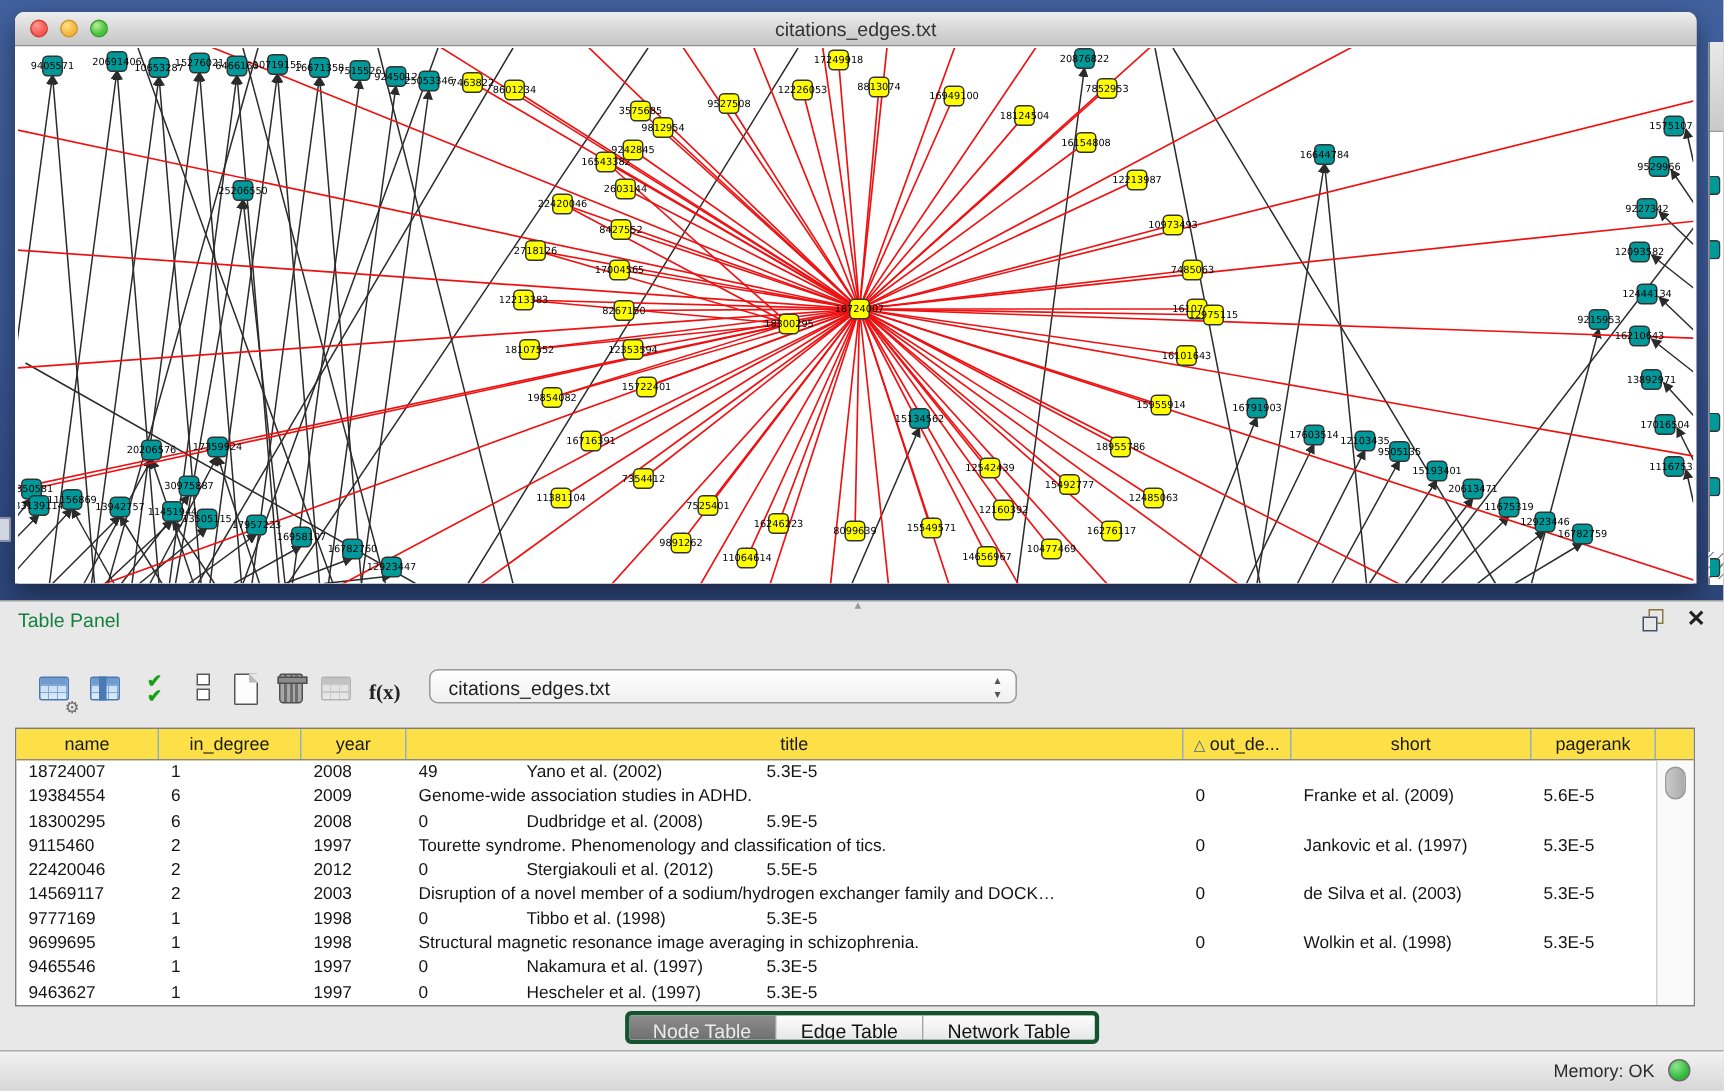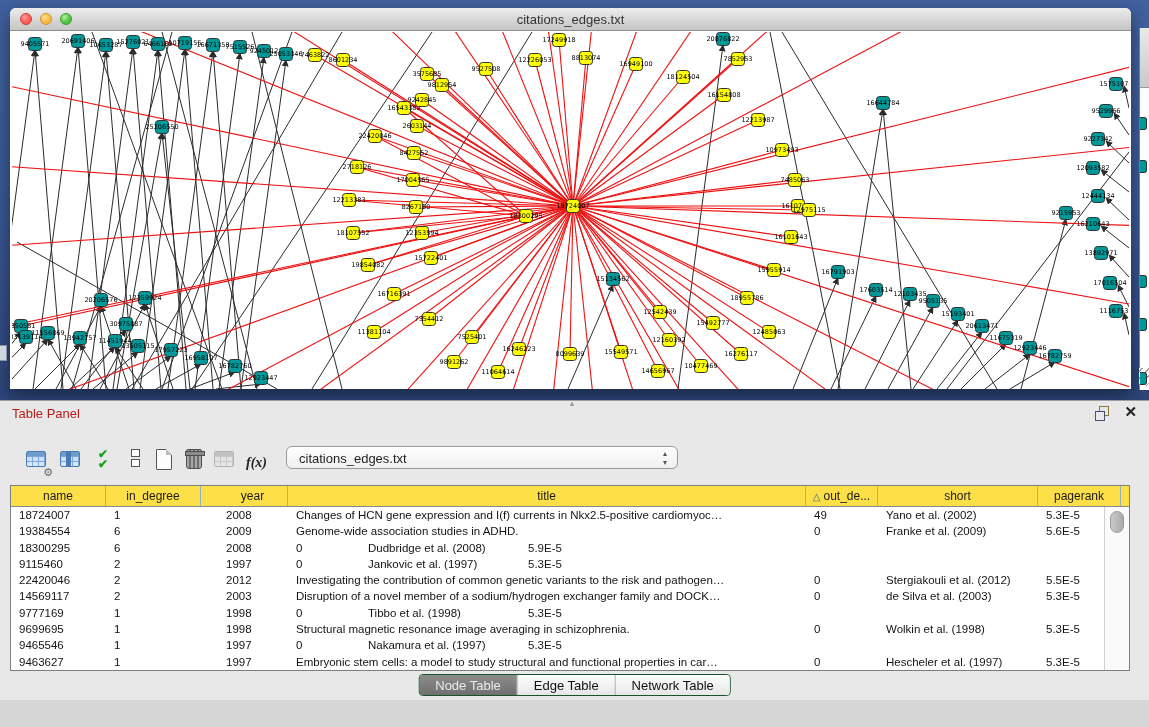--- a/index.html
+++ b/index.html
@@ -39,21 +39,21 @@
   .sliver-node { position:absolute; left:0; width:7px; height:13px; background:#00999a;
                  border:1px solid #333; border-left:none; border-radius:0 3px 3px 0; }
 
   #left-handle { position:absolute; left:0; top:345px; width:7px; height:16px;
                  background:#cfd6e2; border:1px solid #8a93a5; border-left:none; }
 
   
   #table-panel { position:absolute; left:0; top:400px; width:1149px; height:300px;
                  background:#e8e8e8; border-top:1px solid #9e9e9e; }
   #panel-header { position:absolute; left:0; top:0; width:100%; height:24px; }
-  #panel-title { position:absolute; left:12px; top:5px; font-size:13px; color:#b91c1c; }
+  #panel-title { position:absolute; left:12px; top:5px; font-size:13px; color:#15803d; }
   #splitter-handle { position:absolute; left:565px; top:-1px; width:14px; height:7px;
                      color:#9a9a9a; font-size:9px; line-height:6px; text-align:center; }
   #float-btn { position:absolute; right:40px; top:5px; width:14px; height:14px; }
   #float-btn::before { content:""; position:absolute; left:4px; top:0; width:8px; height:8px;
                        border:1px solid #8a7a3a; background:transparent; }
   #float-btn::after  { content:""; position:absolute; left:0; top:5px; width:8px; height:8px;
                        border:1px solid #45506b; background:#e8e8e8; }
   #close-btn { position:absolute; right:12px; top:2px; font-size:15px; font-weight:bold; color:#222; }
 
   
@@ -75,51 +75,51 @@
   .doc { position:absolute; left:4px; top:2px; width:16px; height:21px; background:#fdfdfd;
          border:1px solid #555; border-radius:1px; }
   .doc::after { content:""; position:absolute; right:-1px; top:-1px; width:0; height:0;
                 border-left:6px solid #bbb; border-top:6px solid #e8e8e8; }
   .trash { position:absolute; left:4px; top:2px; width:16px; height:20px; border-radius:2px 2px 3px 3px;
            background:repeating-linear-gradient(to right,#a8a8a8 0 2px,#6e6e6e 2px 4px);
            border:1px solid #4e4e4e; }
   .trash::before { content:""; position:absolute; left:-2px; top:1px; width:18px; height:3px;
                    background:#8b8b8b; border:1px solid #4e4e4e; }
   .tool.disabled { opacity:.45; }
-  .fx { font-family:"Liberation Serif", serif; font-style:italic; font-weight:bold;
+  .fx { font-family:"Liberation Serif", serif; font-weight:bold;
         font-size:14px; color:#222; top:8px; position:absolute; }
 
   #table-selector { position:absolute; left:268px; top:5px; width:392px; height:23px;
                     background:linear-gradient(180deg,#ffffff,#f0f0f0);
                     border:1px solid #9a9a9a; border-radius:6px; }
   #table-selector .val { position:absolute; left:12px; top:4px; font-size:13px; color:#1e1e1e; }
   #table-selector .arrows { position:absolute; right:10px; top:2px; font-size:8px; line-height:9px;
                             color:#555; text-align:center; }
 
   
   #grid { position:absolute; left:10px; top:84px; width:1120px; height:186px;
           background:#fff; border:1px solid #7e7e7e; }
   #grid-head { display:flex; height:21px; border-bottom:1px solid #888; background:#fde047; }
   .hcell { border-right:1px solid #8fb3c4; font-size:12px; color:#1b1b1b; text-align:center;
            line-height:21px; overflow:hidden; white-space:nowrap; flex:none; }
   .hcell .sort { color:#3a6a8a; font-size:10px; margin-right:3px; }
   #grid-body { position:absolute; left:0; top:21px; width:1093px; height:163px; overflow:hidden; }
   .trow { display:flex; height:16.3px; background:#fff; }
   .tcell { flex:none; font-size:11.5px; color:#141414; line-height:16px; padding-left:8px;
            overflow:hidden; white-space:nowrap; text-overflow:clip; }
-  .c0{width:95px;} .c1{width:95px;} .c2{width:70px;margin-left:17px;} .c3{width:518px;}
+  .c0{width:95px;} .c1{width:95px;} .c2{width:70px;} .c3{width:518px;}
   .c4{width:72px;} .c5{width:160px;} .c6{width:83px;}
   #vscroll { position:absolute; right:0; top:21px; width:25px; height:163px; background:#fafafa;
              border-left:1px solid #d0d0d0; }
   #vscroll .thumb { position:absolute; left:5px; top:4px; width:14px; height:22px; border-radius:7px;
                     background:linear-gradient(90deg,#c9c9c9,#ababab); border:1px solid #9a9a9a; }
 
   
   #tabbar { position:absolute; left:50%; transform:translateX(-50%); top:273px; height:22px;
-            display:flex; border:1px solid #14532d; border-radius:4px; overflow:hidden;
+            display:flex; border:3px solid #14532d; border-radius:4px; overflow:hidden;
             background:#fff;justify-content:center; }
   .seg { padding:0 16px; font-size:13px; line-height:21px; color:#111;
          background:linear-gradient(180deg,#fdfdfd,#e7e7e7); border-right:1px solid #9a9a9a; }
   .seg:last-child { border-right:none; }
   .seg.active { background:linear-gradient(180deg,#8d8d8d,#6f6f6f); color:#ececec; }
 
   
   #status-bar { position:absolute; left:0; top:700px; width:1149px; height:27px;
                 background:linear-gradient(180deg,#f2f2f2,#d7d7d7); border-top:1px solid #aeaeae; }
   #memory-label { position:absolute; right:46px; top:6px; font-size:12px; color:#2b2b2b; }
@@ -771,21 +771,20 @@
           <div class="hcell c3"><span>title</span></div>
           <div class="hcell c4"><span class="sort">△</span><span>out_de...</span></div>
           <div class="hcell c5"><span>short</span></div>
           <div class="hcell c6"><span>pagerank</span></div>
         </div>
       <div id="grid-body">
           <div class="trow">
             <div class="tcell c0">18724007</div>
             <div class="tcell c1">1</div>
             <div class="tcell c2">2008</div>
-            <div class="tcell c3">Changes of HCN gene expression and I(f) currents in Nkx2.5-positive cardiomyoc…</div>
             <div class="tcell c4">49</div>
             <div class="tcell c5">Yano et al. (2002)</div>
             <div class="tcell c6">5.3E-5</div>
           </div>
           <div class="trow">
             <div class="tcell c0">19384554</div>
             <div class="tcell c1">6</div>
             <div class="tcell c2">2009</div>
             <div class="tcell c3">Genome-wide association studies in ADHD.</div>
             <div class="tcell c4">0</div>
@@ -797,29 +796,29 @@
             <div class="tcell c1">6</div>
             <div class="tcell c2">2008</div>
             <div class="tcell c4">0</div>
             <div class="tcell c5">Dudbridge et al. (2008)</div>
             <div class="tcell c6">5.9E-5</div>
           </div>
           <div class="trow">
             <div class="tcell c0">9115460</div>
             <div class="tcell c1">2</div>
             <div class="tcell c2">1997</div>
+            <div class="tcell c3">Tourette syndrome. Phenomenology and classification of tics.</div>
             <div class="tcell c4">0</div>
             <div class="tcell c5">Jankovic et al. (1997)</div>
             <div class="tcell c6">5.3E-5</div>
           </div>
           <div class="trow">
             <div class="tcell c0">22420046</div>
             <div class="tcell c1">2</div>
             <div class="tcell c2">2012</div>
-            <div class="tcell c3">Investigating the contribution of common genetic variants to the risk and pathogen…</div>
             <div class="tcell c4">0</div>
             <div class="tcell c5">Stergiakouli et al. (2012)</div>
             <div class="tcell c6">5.5E-5</div>
           </div>
           <div class="trow">
             <div class="tcell c0">14569117</div>
             <div class="tcell c1">2</div>
             <div class="tcell c2">2003</div>
             <div class="tcell c3">Disruption of a novel member of a sodium/hydrogen exchanger family and DOCK…</div>
             <div class="tcell c4">0</div>
@@ -848,31 +847,34 @@
             <div class="tcell c1">1</div>
             <div class="tcell c2">1997</div>
             <div class="tcell c4">0</div>
             <div class="tcell c5">Nakamura et al. (1997)</div>
             <div class="tcell c6">5.3E-5</div>
           </div>
           <div class="trow">
             <div class="tcell c0">9463627</div>
             <div class="tcell c1">1</div>
             <div class="tcell c2">1997</div>
-            <div class="tcell c3">Embryonic stem cells: a model to study structural and functional properties in car…</div>
             <div class="tcell c4">0</div>
             <div class="tcell c5">Hescheler et al. (1997)</div>
             <div class="tcell c6">5.3E-5</div>
           </div>
         </div>
       <div id="vscroll">
         <div class="thumb"></div>
       </div>
     </div>
 
     <div id="tabbar">
         <div class="seg active">Node Table</div>
         <div class="seg">Edge Table</div>
         <div class="seg">Network Table</div>
       </div>
   </div>
 
+  <div id="status-bar">
+    <span id="memory-label">Memory: OK</span>
+    <span id="memory-dot" style="background: radial-gradient(circle at 35% 30%, rgb(143, 229, 143), rgb(47, 185, 58) 65%);"></span>
+  </div>
 </div>
 
 </body></html>

